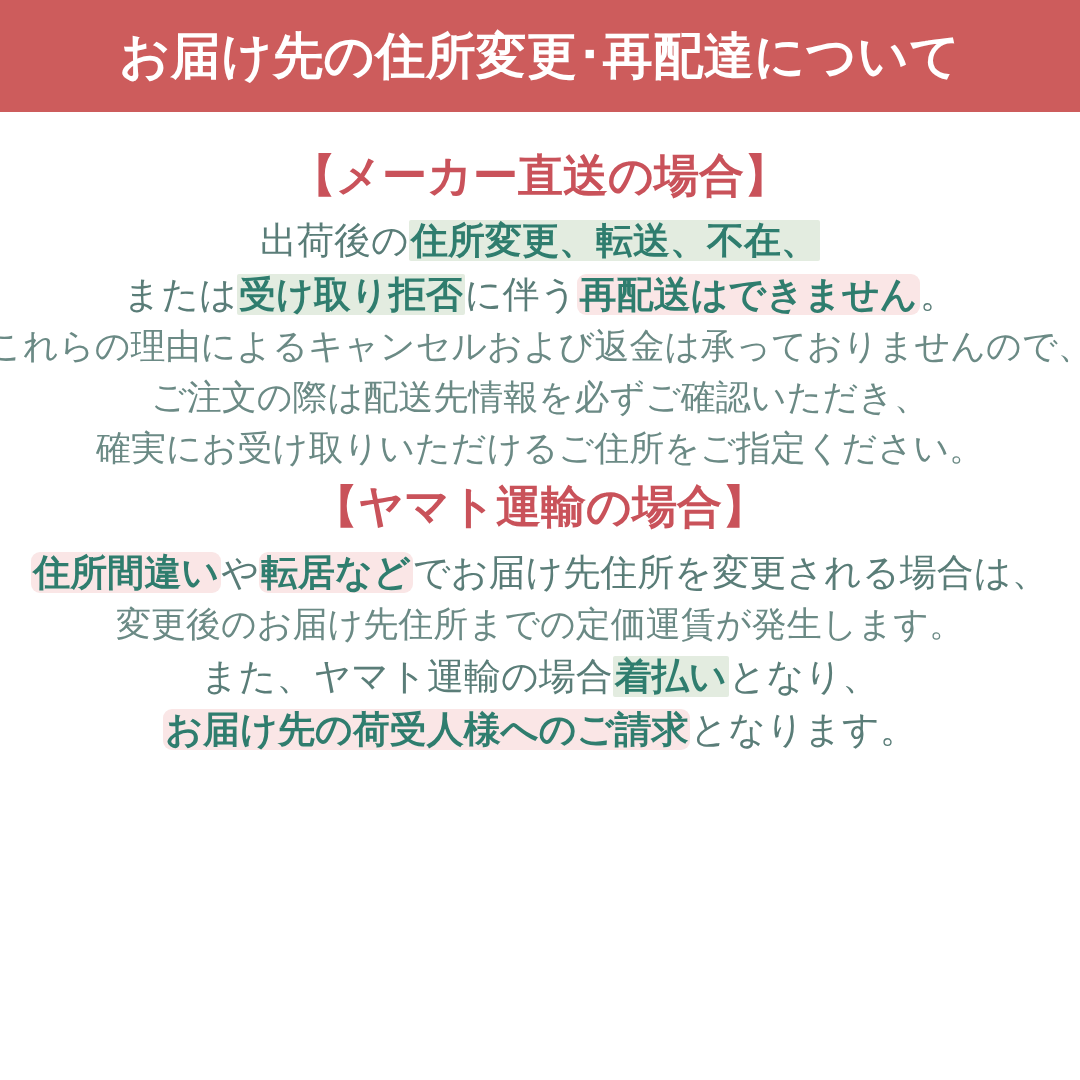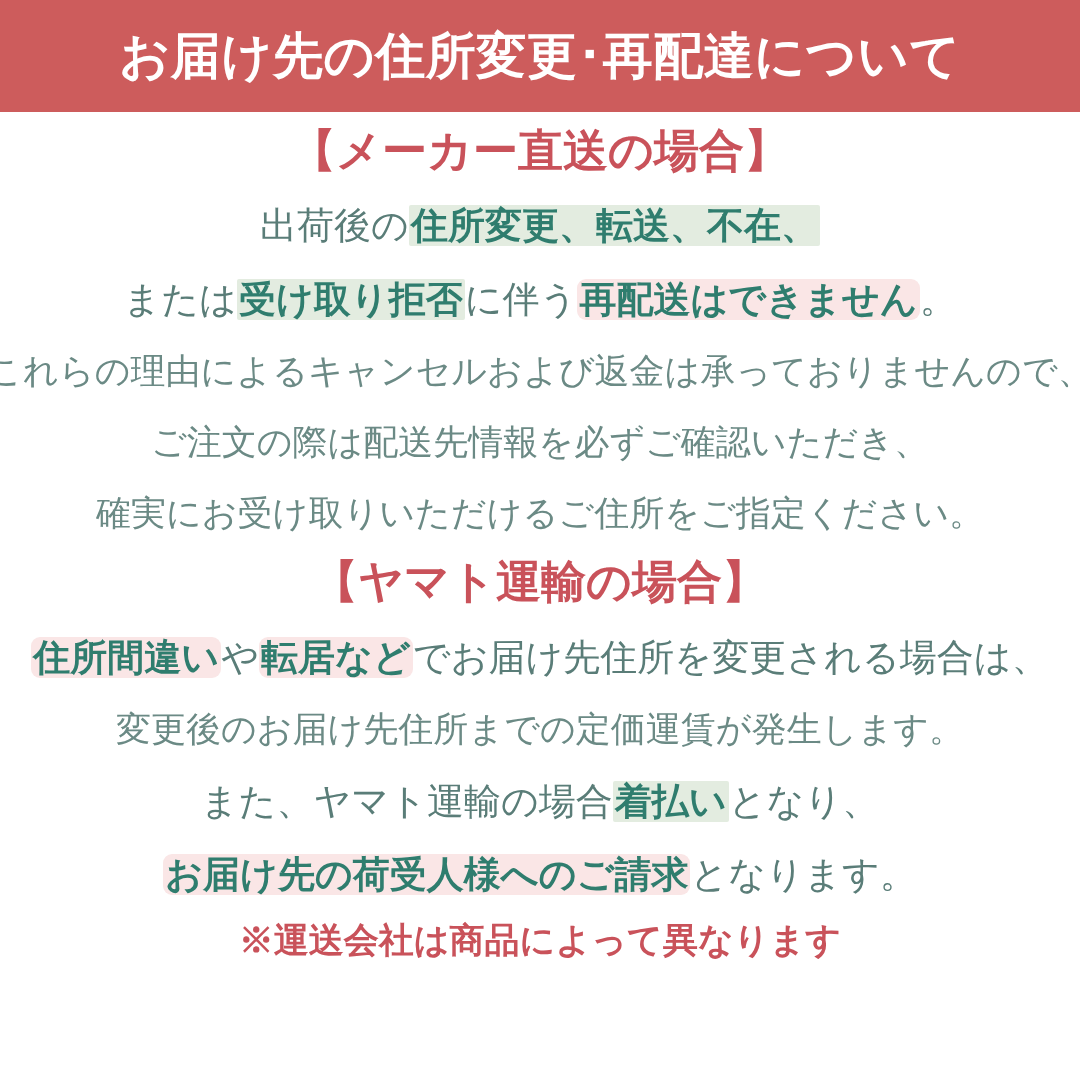--- a/index.html
+++ b/index.html
@@ -34,21 +34,21 @@
   }
   .header-title {
     font-size: 50px;
     font-weight: bold;
     letter-spacing: 0.5px;
     white-space: nowrap;
     line-height: 1;
   }
   .content {
     flex: 1;
-    padding: 3px 8px 0 8px;
+    padding: 28px 8px 0 8px;
     box-sizing: border-box;
     display: flex;
     flex-direction: column;
     align-items: center;
   }
   .section-heading {
     color: #c9525a;
     font-size: 45px;
     font-weight: bold;
     text-align: center;
@@ -57,21 +57,21 @@
     white-space: nowrap;
   }
   .section-heading.second {
     margin-top: 6px;
   }
   .line {
     font-size: 37px;
     color: #5a7d78;
     line-height: 1.28;
     white-space: nowrap;
-    margin: 13px 0;
+    margin: 3px 0;
   }
   .line.small {
     font-size: 35px;
   }
   .line.body-gray {
     color: #6b8a85;
   }
   .hl-green {
     background: #e3ece0;
     color: #2f7d6e;
@@ -141,16 +141,15 @@
 
     <div class="line">
       <span>また、ヤマト運輸の場合</span><span class="hl-green">着払い</span><span>となり、</span>
     </div>
 
     <div class="line">
       <span class="hl-pink">お届け先の荷受人様へのご請求</span><span>となります。</span>
     </div>
 
 
-    <div class="note-red">※運送会社は商品によって異なります</div>
 
   </div>
 </div>
 
 </body></html>

